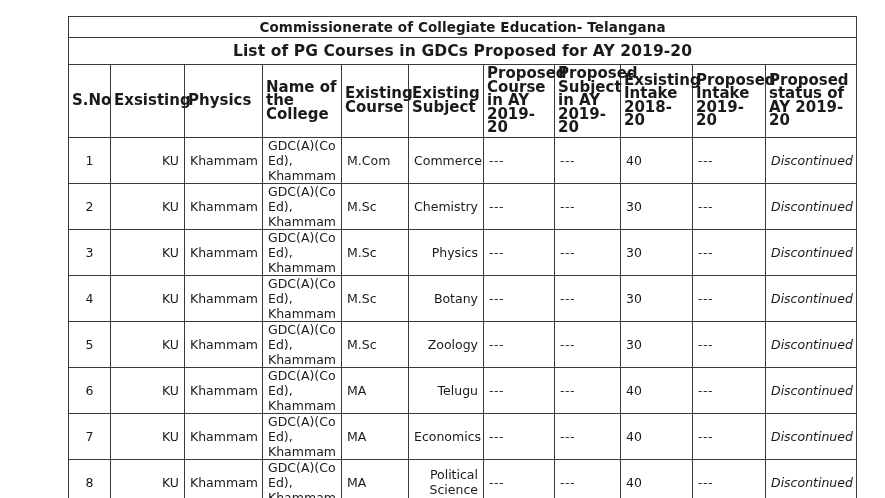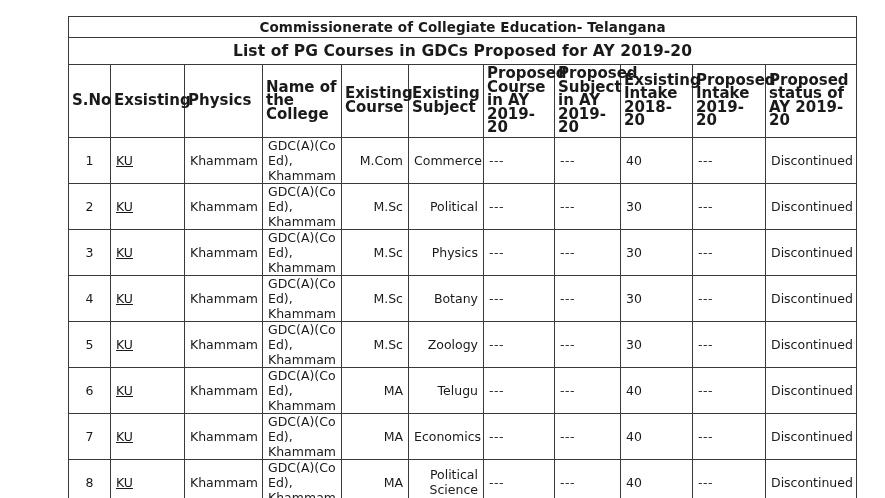--- a/index.html
+++ b/index.html
@@ -73,28 +73,28 @@
   
   tbody tr {
     height: 44.6px;
   }
   tbody td {
     font-size: 12.5px;
     line-height: 15px;
     font-weight: normal;
   }
   td.c-sno        { text-align: center; }
-  td.c-univ       { text-align: left; text-decoration: underline; }
+  td.c-univ       { text-align: right; }
   td.c-dist       { text-align: right; }
   td.c-college    { text-align: middle; text-align: left; }
-  td.c-excourse   { text-align: right; }
+  td.c-excourse   { text-align: left; }
   td.c-exsubject  { text-align: right; }
   td.c-dash       { text-align: left; color: #333333; letter-spacing: 0.5px; }
   td.c-intake     { }
-  td.c-status     { text-align: center; }
+  td.c-status     { text-align: center; font-style: italic; }
 
   
   col.w-sno       { width: 42px; }
   col.w-univ      { width: 74px; }
   col.w-dist      { width: 78px; }
   col.w-college   { width: 79px; }
   col.w-excourse  { width: 67px; }
   col.w-exsubject { width: 75px; }
   col.w-propcourse{ width: 71px; }
   col.w-propsubj  { width: 66px; }
@@ -160,21 +160,21 @@
             <td class="c-intake">40</td>
             <td class="c-dash">---</td>
             <td class="c-status">Discontinued</td>
           </tr>
           <tr>
             <td class="c-sno">2</td>
             <td class="c-univ">KU</td>
             <td class="c-dist">Khammam</td>
             <td class="c-college">GDC(A)(Co Ed), Khammam</td>
             <td class="c-excourse">M.Sc</td>
-            <td class="c-exsubject">Political</td>
+            <td class="c-exsubject">Chemistry</td>
             <td class="c-dash">---</td>
             <td class="c-dash">---</td>
             <td class="c-intake">30</td>
             <td class="c-dash">---</td>
             <td class="c-status">Discontinued</td>
           </tr>
           <tr>
             <td class="c-sno">3</td>
             <td class="c-univ">KU</td>
             <td class="c-dist">Khammam</td>

